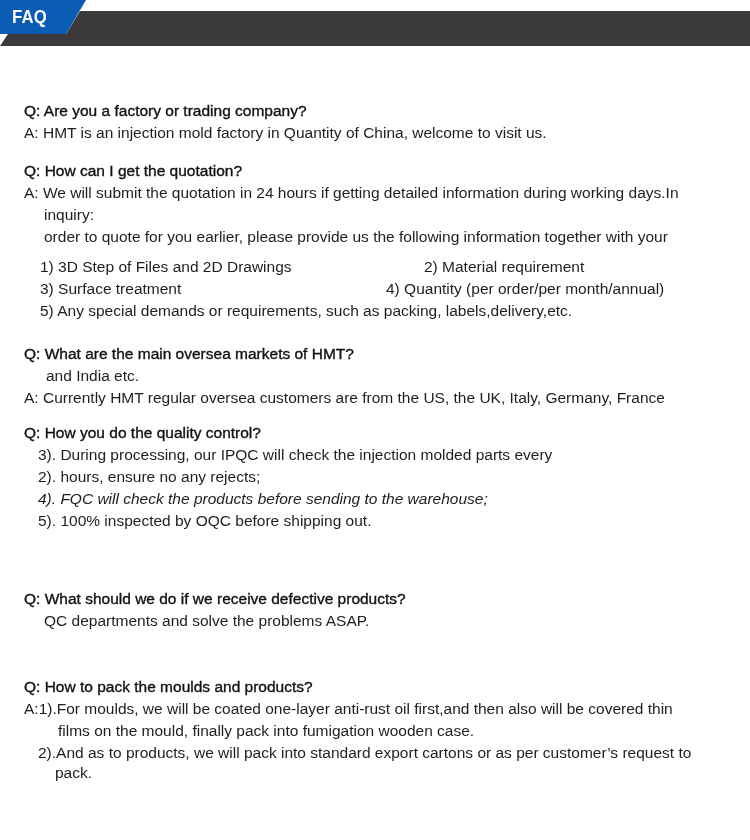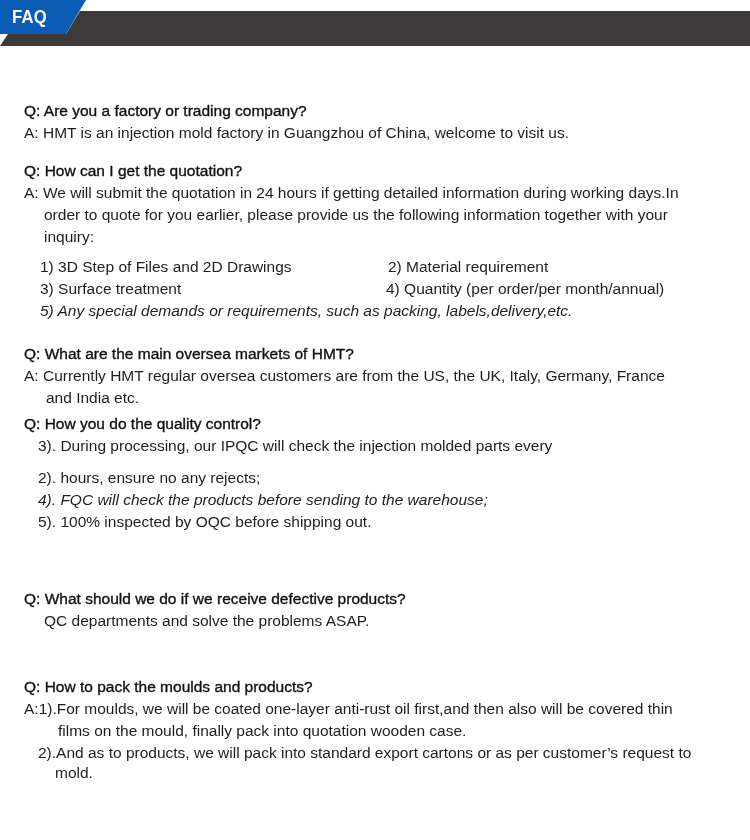--- a/index.html
+++ b/index.html
@@ -38,62 +38,62 @@
     <polygon points="80,11 750,11 750,46 0,46 8,34 66,34" fill="#3d3a3b"></polygon>
     <polygon points="0,0 86,0 66,34 0,34" fill="#0b5cb5"></polygon>
   </svg>
   <div class="faq-title">FAQ</div>
 </div>
 
 <div class="content">
 
   <div class="qa" style="position:absolute; top:0;">
     <div class="q">Q: Are you a factory or trading company?</div>
-    <div class="a-line">A: HMT is an injection mold factory in Guangzhou of China, welcome to visit us.</div>
+    <div class="a-line">A: HMT is an injection mold factory in Quantity of China, welcome to visit us.</div>
   </div>
 
   <div class="qa" style="position:absolute; top:60px;">
     <div class="q">Q: How can I get the quotation?</div>
     <div class="a-line">A: We will submit the quotation in 24 hours if getting detailed information during working days.In</div>
+    <div class="a-line" style="padding-left:20px;">inquiry:</div>
     <div class="a-line" style="padding-left:20px;">order to quote for you earlier, please provide us the following information together with your</div>
-    <div class="a-line" style="padding-left:20px;">inquiry:</div>
     <div style="height:8px;"></div>
-    <div class="grid-row" style="padding-left:16px;">
+    <div class="grid-row" style="padding-left:16px;gap:36px;">
       <span style="width:348px; display:inline-block;">1) 3D Step of Files and 2D Drawings</span>
       <span>2) Material requirement</span>
     </div>
     <div class="grid-row" style="padding-left:16px;">
       <span style="width:346px; display:inline-block;">3) Surface treatment</span>
       <span>4) Quantity (per order/per month/annual)</span>
     </div>
-    <div class="grid-row" style="padding-left:16px;font-style:italic;">
+    <div class="grid-row" style="padding-left:16px;">
       <span>5) Any special demands or requirements, such as packing, labels,delivery,etc.</span>
     </div>
   </div>
 
   <div class="qa" style="position:absolute; top:243px;">
     <div class="q">Q: What are the main oversea markets of HMT?</div>
+    <div class="a-line" style="padding-left:22px;">and India etc.</div>
     <div class="a-line">A: Currently HMT regular oversea customers are from the US, the UK, Italy, Germany, France</div>
-    <div class="a-line" style="padding-left:22px;">and India etc.</div>
   </div>
 
-  <div class="qa" style="position:absolute; top:313px;">
+  <div class="qa" style="position:absolute; top:322px;">
     <div class="q">Q: How you do the quality control?</div>
     <div class="a-line" style="padding-left:14px;">3). During processing, our IPQC will check the injection molded parts every</div>
-    <div class="a-line" style="padding-left:14px;margin-top:10px;">2). hours, ensure no any rejects;</div>
+    <div class="a-line" style="padding-left:14px;">2). hours, ensure no any rejects;</div>
     <div class="a-line" style="padding-left:14px;font-style:italic;">4). FQC will check the products before sending to the warehouse;</div>
     <div class="a-line" style="padding-left:14px;">5). 100% inspected by OQC before shipping out.</div>
   </div>
 
   <div class="qa" style="position:absolute; top:488px;">
     <div class="q">Q: What should we do if we receive defective products?</div>
     <div class="a-line" style="padding-left:20px;">QC departments and solve the problems ASAP.</div>
   </div>
 
   <div class="qa" style="position:absolute; top:576px;">
     <div class="q">Q: How to pack the moulds and products?</div>
     <div class="a-line">A:1).For moulds, we will be coated one-layer anti-rust oil first,and then also will be covered thin</div>
-    <div class="a-line" style="padding-left:34px;">films on the mould, finally pack into quotation wooden case.</div>
+    <div class="a-line" style="padding-left:34px;">films on the mould, finally pack into fumigation wooden case.</div>
     <div class="a-line" style="padding-left:14px;">2).And as to products, we will pack into standard export cartons or as per customer’s request to</div>
-    <div class="a-line" style="padding-left:31px; margin-top:-2px;">mold.</div>
+    <div class="a-line" style="padding-left:31px; margin-top:-2px;">pack.</div>
   </div>
 
 </div>
 
 </body></html>

